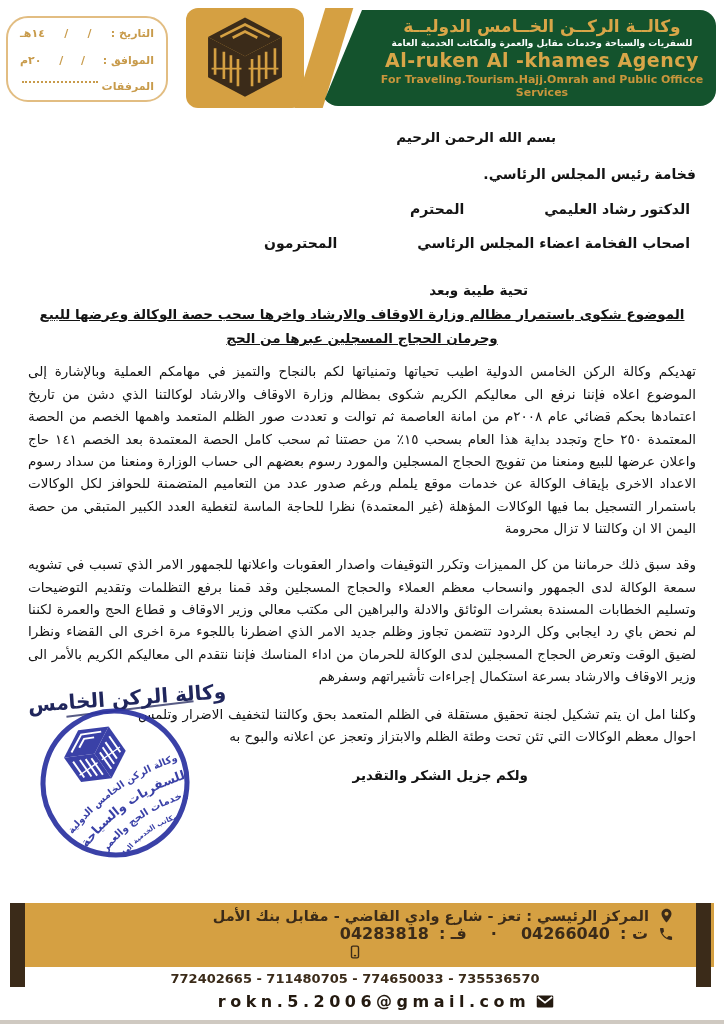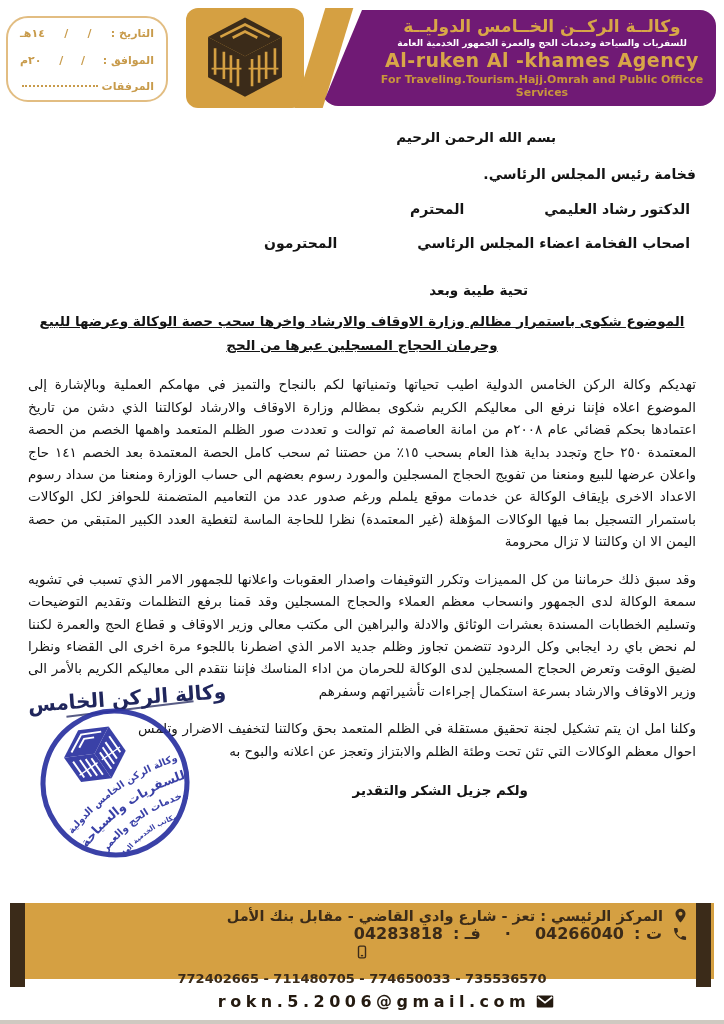--- a/index.html
+++ b/index.html
@@ -9,35 +9,35 @@
     font-family:"DejaVu Sans", sans-serif;color:#141414;
   }
   
   .datebox{
     position:absolute;left:6px;top:16px;width:162px;height:86px;
     border:2px solid #e2bd82;border-radius:22px;
     padding:9px 12px 7px;box-sizing:border-box;
     direction:rtl;color:#c89b4b;font-size:11px;font-weight:bold;
     display:flex;flex-direction:column;justify-content:space-between;
   }
-  .datebox .row{display:flex;align-items:center;}
+  .datebox .row{display:flex;align-items:flex-start;}
   .datebox .row.spread{justify-content:space-between;align-items:center;}
   .dotlead{flex:1;border-bottom:2px dotted #c89b4b;margin:0 4px 3px 2px;height:1px;}
   .logo-panel{
     position:absolute;left:186px;top:8px;width:118px;height:100px;
     background:#d5a042;border-radius:12px;
     display:flex;align-items:center;justify-content:center;
   }
   .gold-slash{
     position:absolute;left:310px;top:8px;width:28px;height:100px;
     background:#d5a042;transform:skewX(-17deg);
   }
   .banner{
     position:absolute;left:322px;right:8px;top:10px;height:96px;
-    background:#701a75;border-radius:16px;
+    background:#14532d;border-radius:16px;
     clip-path:polygon(40px 0, 100% 0, 100% 100%, 0 100%);
     display:flex;flex-direction:column;align-items:center;justify-content:center;
     padding-left:46px;box-sizing:border-box;text-align:center;
   }
   .banner .t-ar{color:#d8a648;font-size:17px;font-weight:bold;direction:rtl;line-height:1.15;}
   .banner .s-ar{color:#ffffff;font-size:9px;font-weight:bold;direction:rtl;margin-top:2px;}
   .banner .t-en{color:#d8a648;font-size:19px;font-weight:bold;letter-spacing:.5px;margin-top:2px;line-height:1.1;}
   .banner .s-en{color:#c9963c;font-size:11px;font-weight:bold;margin-top:2px;}
   .cube-brown{color:#3b2b19;--cube-line:#d5a042;}
   .cube-blue{color:#2c33a1;--cube-line:#ffffff;}
@@ -46,42 +46,42 @@
     position:absolute;left:0;right:0;top:118px;padding:0 28px;
     direction:rtl;font-size:13.5px;line-height:1.66;
   }
   .basmala{font-weight:bold;width:max-content;margin:8px 140px 0 auto;}
   .addressee{font-weight:bold;font-size:14px;margin-top:15px;}
   .recipient{font-weight:bold;font-size:14px;margin-top:11px;padding-right:6px;display:flex;}
   .recipient .honor{margin-right:80px;}
   .greeting{font-weight:bold;width:max-content;margin:24px 168px 0 auto;}
   .subject{
     font-weight:bold;text-decoration:underline;text-align:center;
-    margin-top:7px;line-height:1.85;
-  }
-  .para{text-align:justify;margin-top:15px;}
+    line-height:1.85;
+  }
+  .para{text-align:justify;margin-top:9px;}
   .para.p3{margin-top:15px;margin-left:110px;}
   .closing{font-weight:bold;width:max-content;margin:17px 168px 0 auto;}
   
   .signature{
     position:absolute;left:24px;top:686px;width:206px;text-align:center;
     color:#20265c;font-size:20px;font-weight:bold;direction:rtl;
     transform:rotate(-4deg);letter-spacing:1px;
   }
   .sig-line{
     position:absolute;left:66px;top:708px;width:128px;height:2px;
     background:#20265c;transform:rotate(-7deg);opacity:.75;
   }
   .stamp{position:absolute;left:36px;top:704px;width:158px;height:158px;opacity:.93;}
   
   .band{
-    position:absolute;left:10px;right:10px;top:903px;height:76px;
+    position:absolute;left:10px;right:10px;top:903px;height:64px;
     background:#d5a042;color:#3b2b19;direction:rtl;
     display:flex;flex-direction:column;justify-content:space-evenly;
-    padding:4px 26px 4px 26px;box-sizing:border-box;
+    padding:4px 40px 4px 26px;box-sizing:border-box;
   }
   .band-bar{position:absolute;top:903px;width:15px;height:84px;background:#3b2b19;}
   .band-bar.l{left:10px;} .band-bar.r{right:13px;}
   .band .frow{display:flex;align-items:center;gap:10px;font-weight:bold;}
   .band .frow .ficon{flex:0 0 auto;display:flex;}
   .addr{font-size:14.5px;}
   .tels{font-size:16px;}
   .tels .sep{margin:0 14px;}
   .mobiles{font-size:13px;flex-direction:column;}
   .ltr{direction:ltr;unicode-bidi:embed;}
@@ -133,21 +133,21 @@
 
   <div class="logo-panel">
     <svg class="cube-brown" width="88" height="88">
       <use href="#kufic-cube"></use>
     </svg>
   </div>
   <div class="gold-slash"></div>
 
   <div class="banner">
     <div class="t-ar">وكالــة الركــن الخــامس الدوليــة</div>
-    <div class="s-ar">للسفريات والسياحة وخدمات الحج والعمرة الجمهور الخدمية العامة</div>
+    <div class="s-ar">للسفريات والسياحة وخدمات مقابل والعمرة والمكاتب الخدمية العامة</div>
     <div class="t-en">Al-ruken Al -khames Agency</div>
     <div class="s-en">For Traveling.Tourism.Hajj.Omrah and Public Officce Services</div>
   </div>
 
   <div class="letter">
     <div class="basmala">بسم الله الرحمن الرحيم</div>
     <div class="addressee">فخامة رئيس المجلس الرئاسي.</div>
 
     <div class="recipient">
       <span>الدكتور رشاد العليمي</span>

